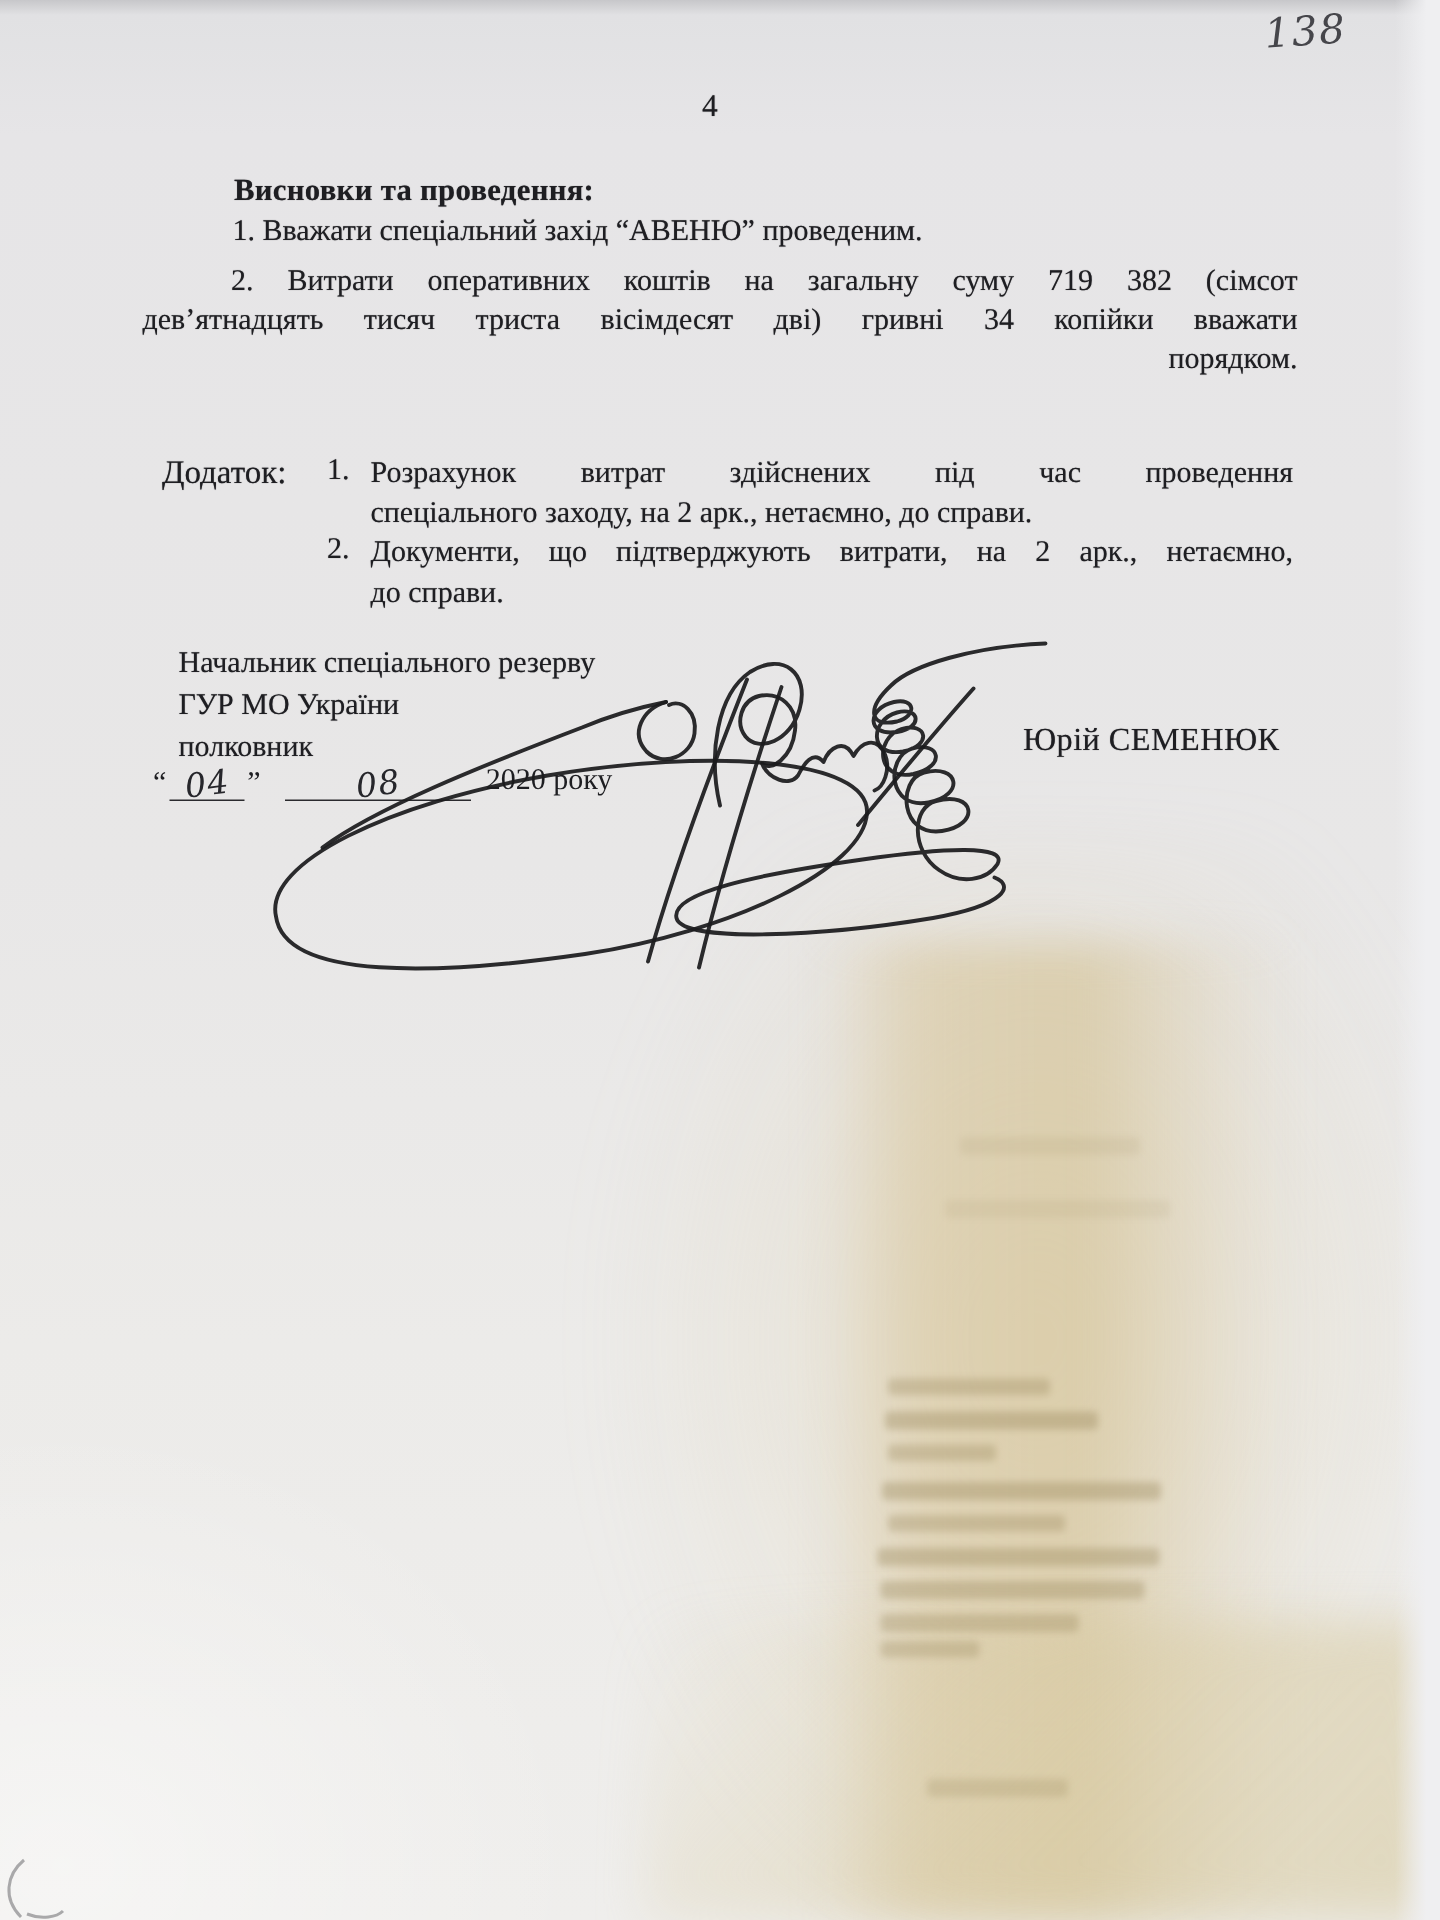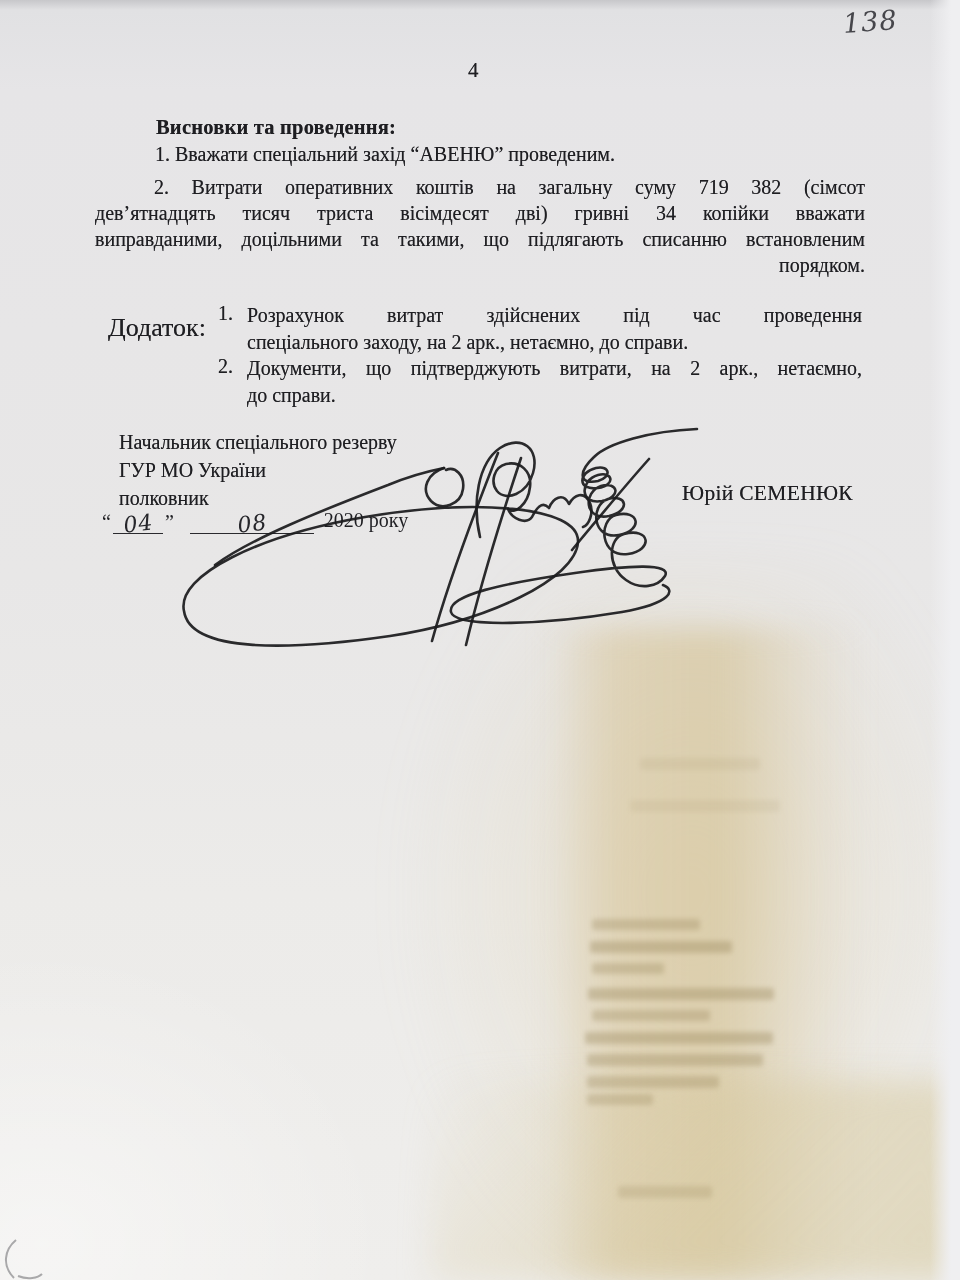--- a/index.html
+++ b/index.html
@@ -77,26 +77,25 @@
   <div class="folio">138</div>
 
   <div class="t pgnum" style="left:468px;top:58px">4</div>
 
   <div class="t h" style="left:156px;top:116px">Висновки та проведення:</div>
   <div class="t" style="left:155px;top:143px;font-size:20px">1. Вважати спеціальний захід “АВЕНЮ” проведеним.</div>
 
   <div class="body-block" style="left:95px;top:174px;width:770px">
     <div class="jline" style="padding-left:59px">2. Витрати оперативних коштів на загальну суму 719 382 (сімсот</div>
     <div class="jline">дев’ятнадцять тисяч триста вісімдесят дві) гривні 34 копійки вважати</div>
-    <div class="jline">виправданими, доцільними та такими, що підлягають списанню встановленим</div>
     <div class="nline">порядком.</div>
   </div>
 
   <div class="body-block" style="left:108px;top:302px;width:754px">
-    <span class="t" style="left:0;top:11px;font-size:26px">Додаток:</span>
+    <span class="t" style="left:0;top:0;font-size:22px">Додаток:</span>
     <span class="t" style="left:110px;top:0;font-size:20px">1.</span>
     <span class="t" style="left:110px;top:53px;font-size:20px">2.</span>
     <div class="appx-lines" style="margin-left:139px;width:615px">
       <div class="j">Розрахунок витрат здійснених під час проведення</div>
       <div>спеціального заходу, на 2 арк., нетаємно, до справи.</div>
       <div class="j">Документи, що підтверджують витрати, на 2 арк., нетаємно,</div>
       <div>до справи.</div>
     </div>
   </div>
 

